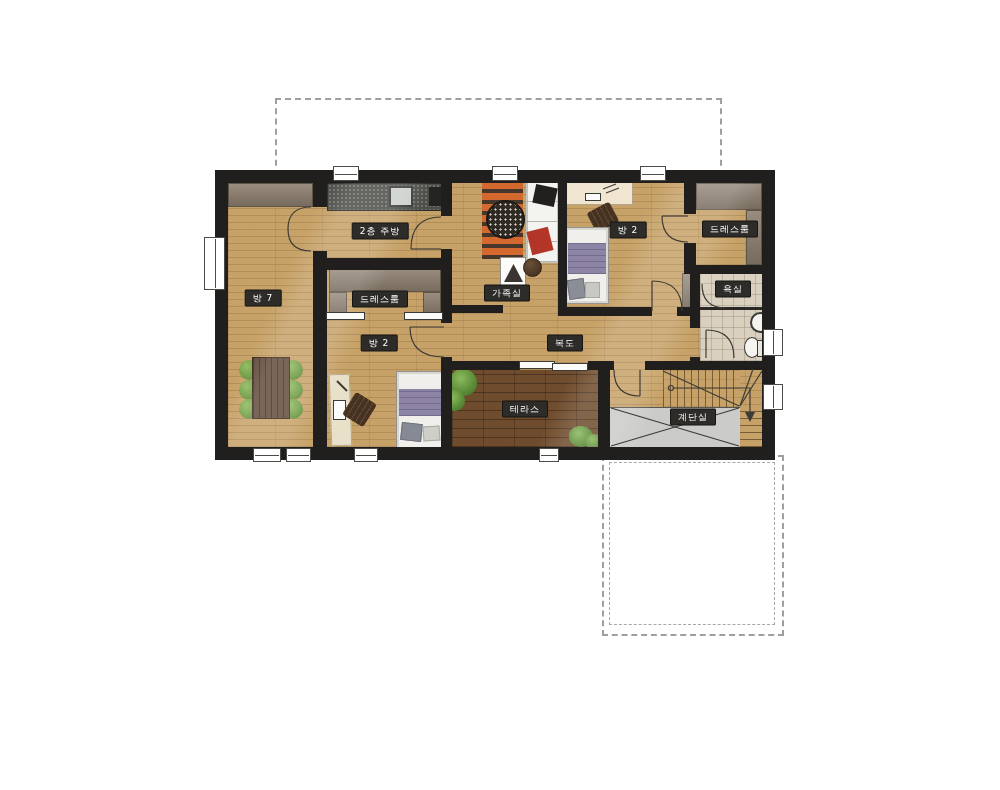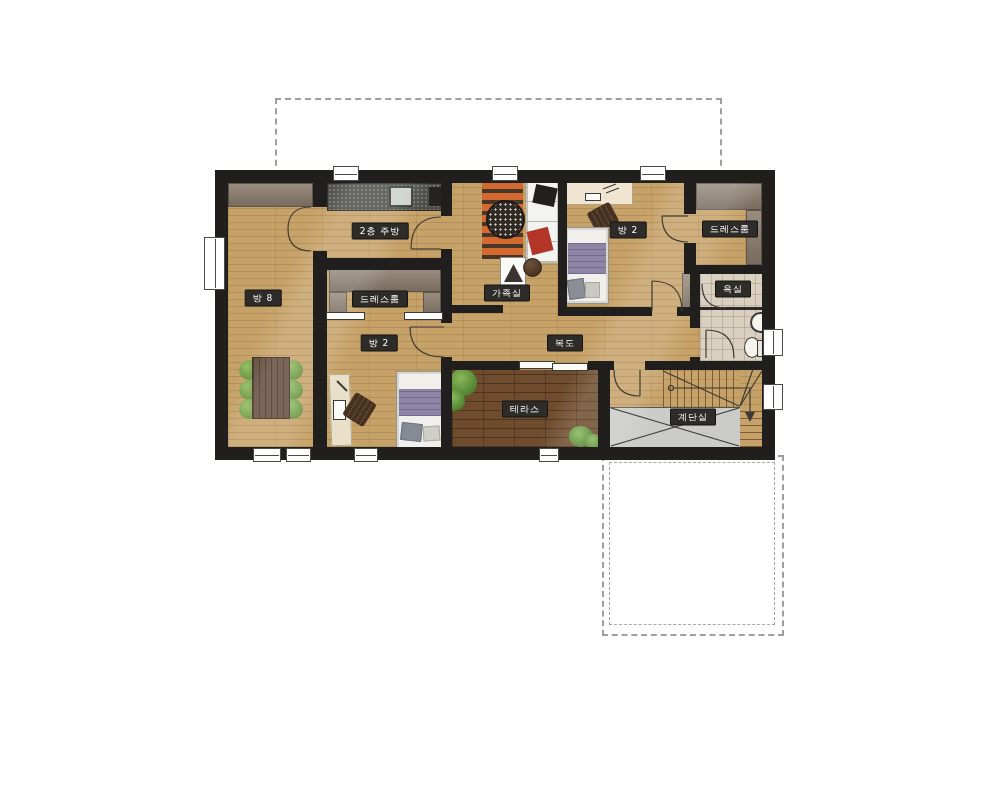--- a/index.html
+++ b/index.html
@@ -209,21 +209,21 @@
   <div class="win h" style="left:492px;top:166px;width:26px;height:15px;"></div>
   <div class="win h" style="left:640px;top:166px;width:26px;height:15px;"></div>
   <div class="win v" style="left:204px;top:237px;width:21px;height:53px;"></div>
   <div class="win h" style="left:253px;top:448px;width:28px;height:14px;"></div>
   <div class="win h" style="left:286px;top:448px;width:25px;height:14px;"></div>
   <div class="win h" style="left:354px;top:448px;width:24px;height:14px;"></div>
   <div class="win h" style="left:539px;top:448px;width:20px;height:14px;"></div>
   <div class="win v" style="left:763px;top:329px;width:20px;height:27px;"></div>
   <div class="win v" style="left:763px;top:384px;width:20px;height:26px;"></div>
 
-  <div class="rlabel" style="left:263px;top:298px;">방 8</div>
+  <div class="rlabel" style="left:263px;top:298px;">방 7</div>
   <div class="rlabel" style="left:380px;top:231px;">2층 주방</div>
   <div class="rlabel" style="left:380px;top:299px;">드레스룸</div>
   <div class="rlabel" style="left:507px;top:293px;">가족실</div>
   <div class="rlabel" style="left:628px;top:230px;">방 2</div>
   <div class="rlabel" style="left:730px;top:229px;">드레스룸</div>
   <div class="rlabel" style="left:733px;top:289px;">욕실</div>
   <div class="rlabel" style="left:379px;top:343px;">방 2</div>
   <div class="rlabel" style="left:565px;top:343px;">복도</div>
   <div class="rlabel" style="left:525px;top:409px;">테라스</div>
   <div class="rlabel" style="left:693px;top:417px;">계단실</div>

